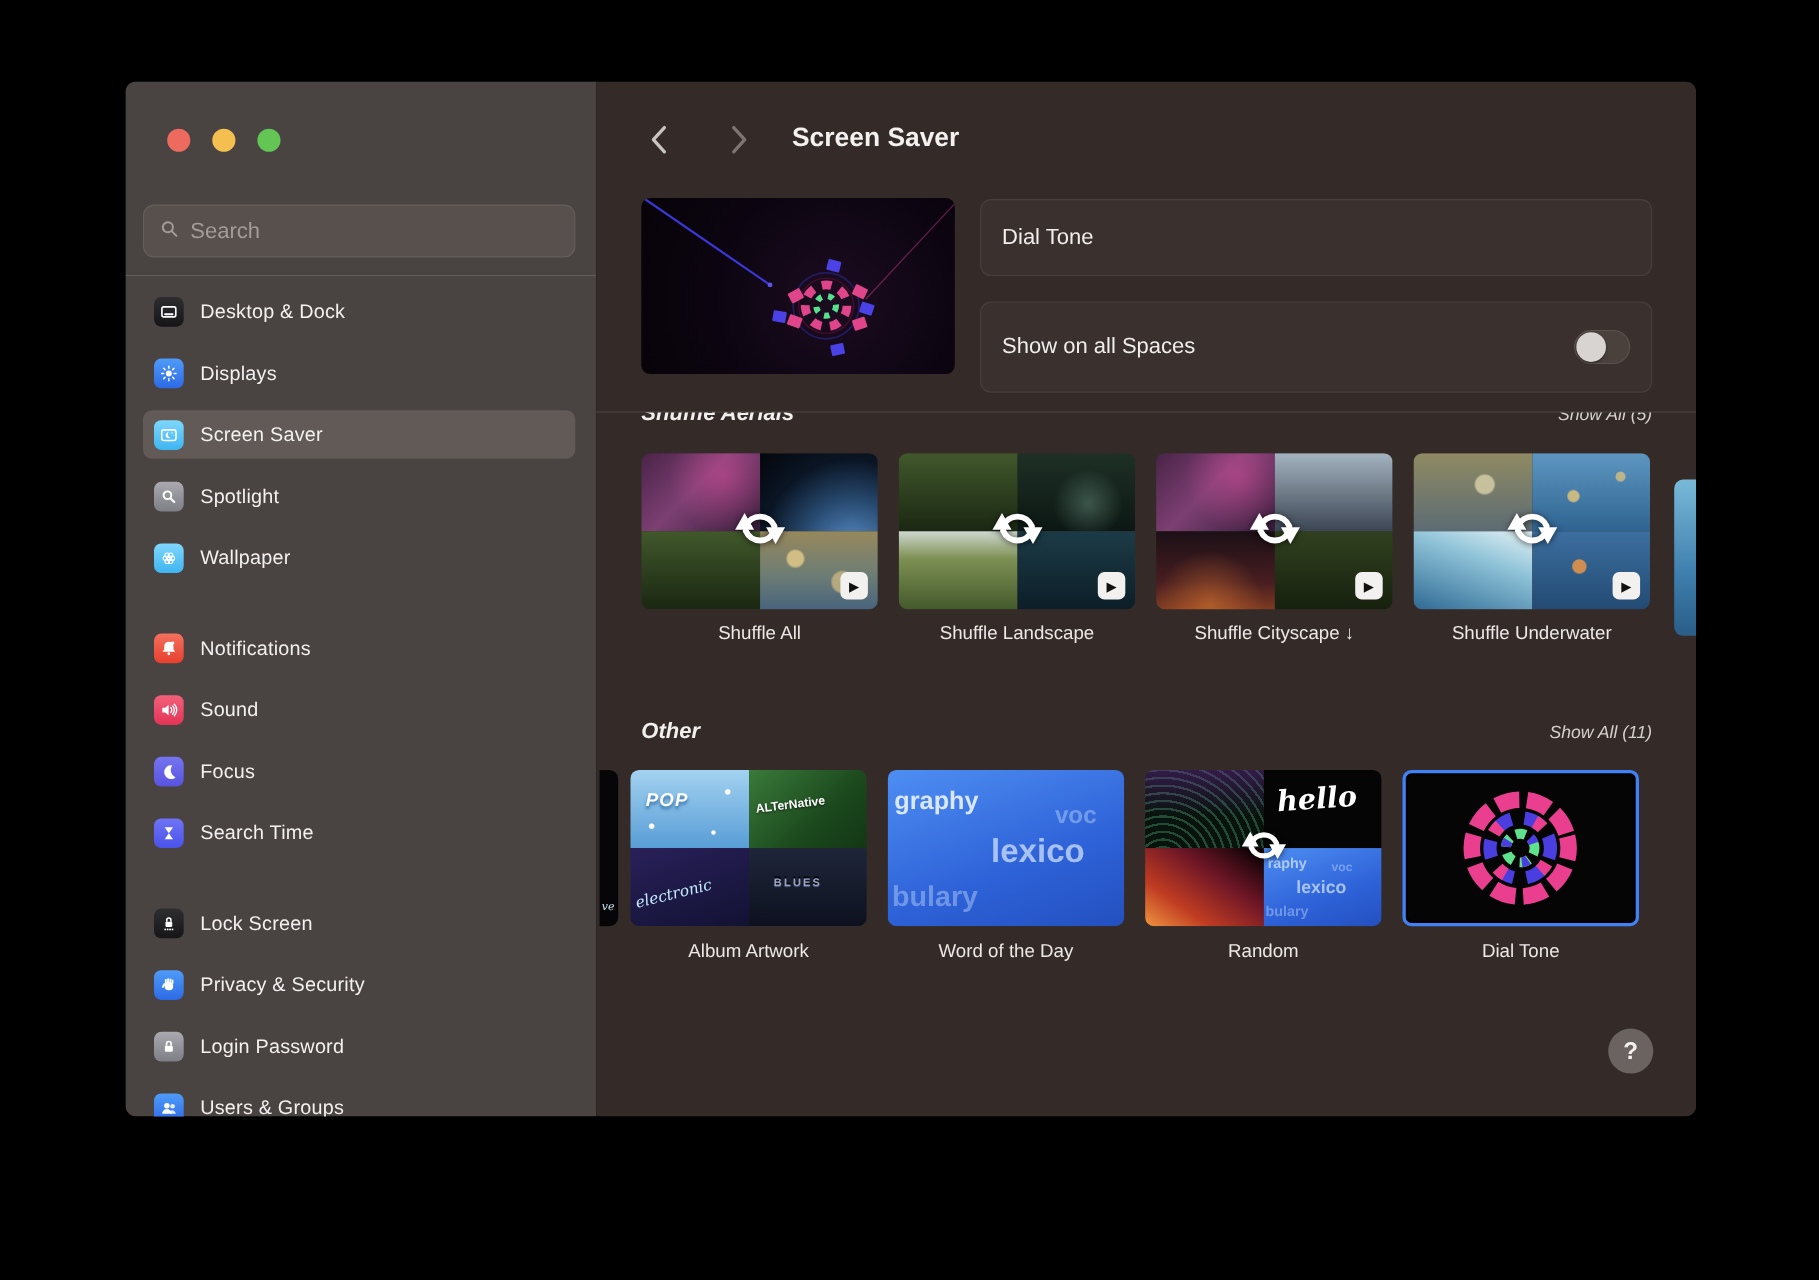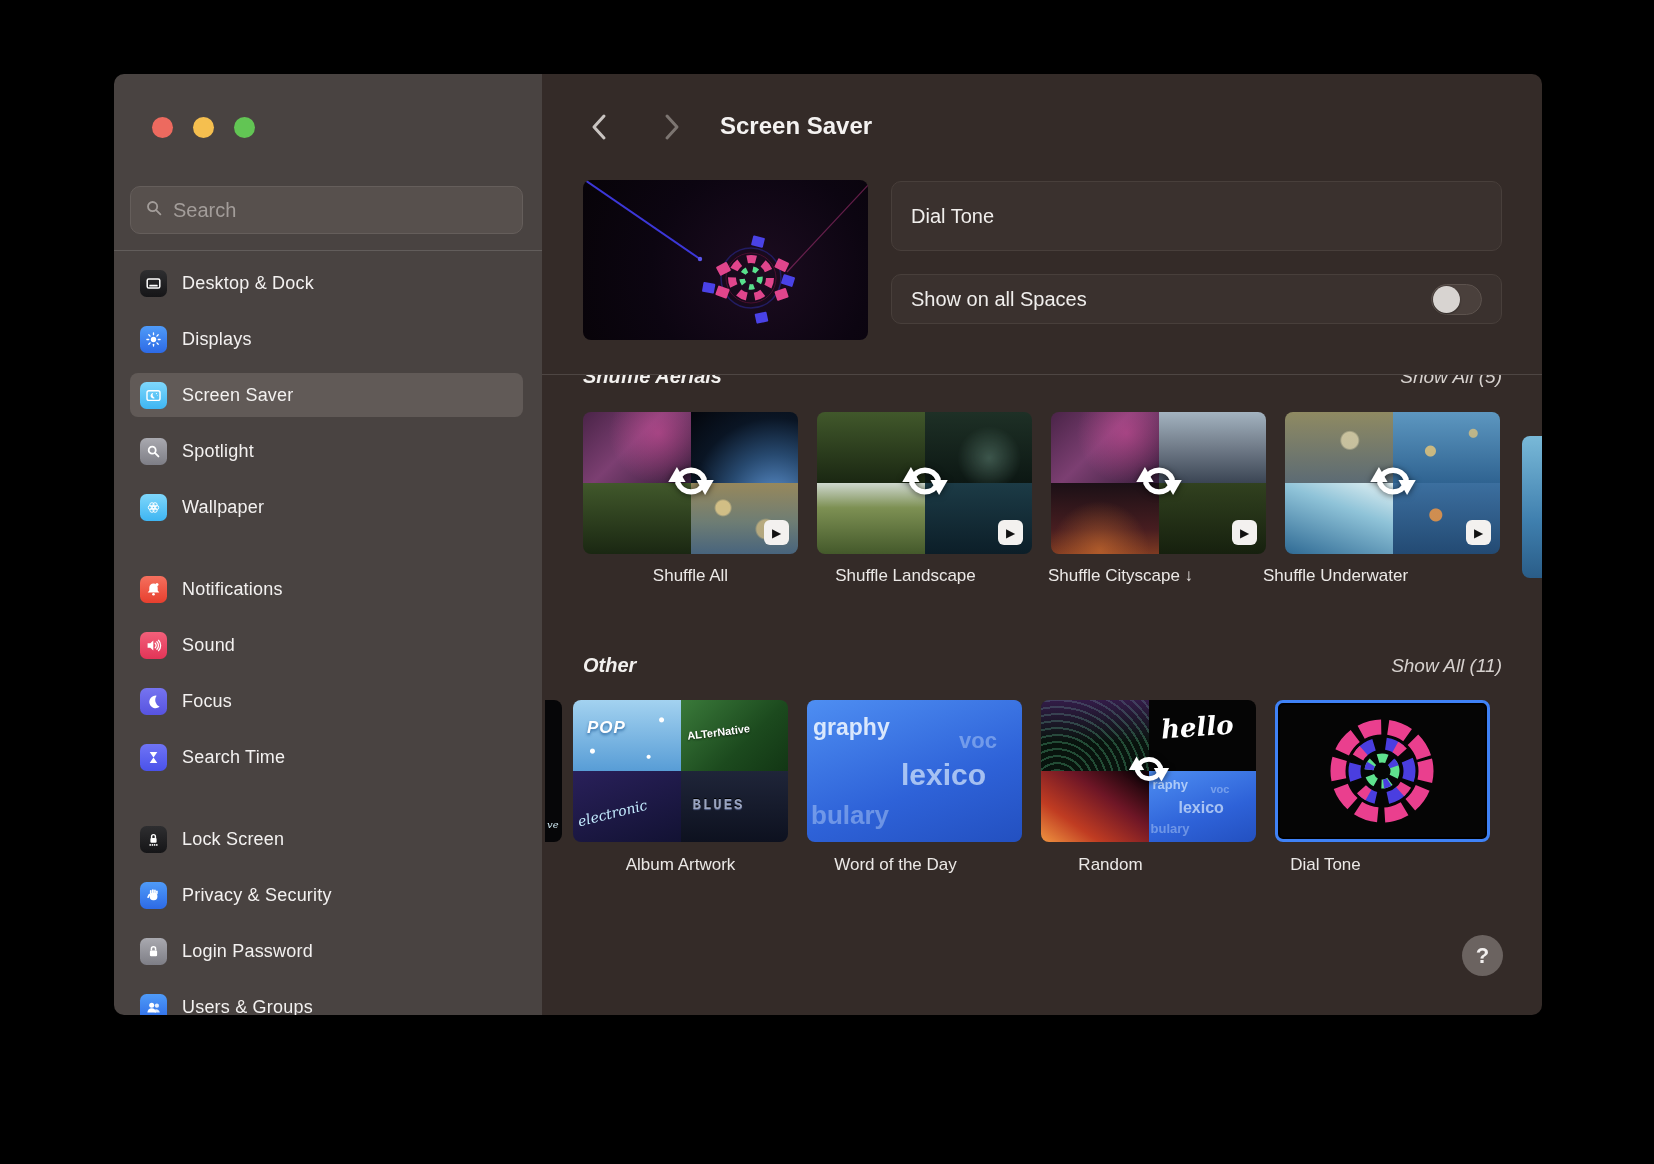--- a/index.html
+++ b/index.html
@@ -53,42 +53,42 @@
             color:#f4f2f1; }
 
   .preview { position:absolute; left:41px; top:106px; width:285px; height:160px;
              border-radius:8px; overflow:hidden;
              background:radial-gradient(circle at 62% 58%, #1c0c20 0%, #0c0511 55%, #070308 100%); }
 
   .panel { position:absolute; left:349px; width:611px; background:#3a312e;
            border:1px solid #483f3b; border-radius:10px; display:flex;
            align-items:center; padding:0 19px; }
   .panel-name { top:107px; height:70px; }
-  .panel-spaces { top:200px; height:50px; justify-content:space-between; }
+  .panel-spaces { top:200px; height:83px; justify-content:space-between; }
   .panel-text { font-size:20px; color:#f0eeec; }
 
   .toggle { width:51px; height:31px; border-radius:16px; background:#4a403c;
             border:1px solid #5c524d; position:relative; cursor:default; }
   .knob { position:absolute; left:1px; top:1px; width:27px; height:27px;
           border-radius:50%; background:#d8d4d1; box-shadow:0 1px 2px rgba(0,0,0,.4); }
 
   
   .scroll { position:absolute; left:0; top:300px; right:0; bottom:0;
             overflow:hidden; border-top:1px solid rgba(255,255,255,.13); }
   .shead { display:flex; justify-content:space-between; align-items:baseline;
            padding:0 40px 0 41px; height:24px; line-height:24px;font-style:italic; }
   .shead1 { margin-top:-11px; }
   .shead2 { margin-top:67px; }
   .stitle { font-size:20px; font-weight:bold; color:#f2f0ee; }
-  .showall { font-size:19px; color:#d6d1ce; cursor:default; }
+  .showall { font-size:16px; color:#d6d1ce; cursor:default; }
 
   .trow { display:flex; gap:19px; position:relative; }
   .trow1 { margin-top:24px; padding-left:41px; }
   .trow2 { margin-top:23px; padding-left:31px; }
-  .lrow { display:flex; margin-top:12px; }
+  .lrow { display:flex; gap:19px; margin-top:12px; }
   .lrow1 { padding-left:41px; } .lrow2 { margin-top:13px; padding-left:31px; }
   .tlabel { width:215px; text-align:center; font-size:17px; color:#ebe8e6; }
 
   .tile { width:215px; height:142px; border-radius:8px; overflow:hidden;
           position:relative; flex:0 0 215px; cursor:default; }
   .tile.selected { border:3px solid #3f82f7; padding:2px; background:#000; }
   .tile.selected .art { border-radius:4px; }
   .art { position:absolute; inset:0; }
   .tile.selected .art { position:relative; width:100%; height:100%; }
   .quad { position:absolute; width:50%; height:50%; overflow:hidden; }
@@ -139,22 +139,22 @@
   .g-orange { background:linear-gradient(215deg,#160409 8%,#6e1626 38%,#c03c22 72%,#ef9440 100%); }
   .g-wotd { background:linear-gradient(160deg,#4e8ef2 0%,#2e62d8 60%,#2350c0 100%); }
 
   .aw { position:absolute; color:#fff; white-space:nowrap; }
   .aw-pop { left:14px; top:18px; font-size:17px; font-weight:bold; font-style:italic;
             letter-spacing:1px; text-shadow:0 2px 3px rgba(30,90,150,.8); }
   .aw-alt { left:6px; top:26px; font-size:11px; font-weight:bold; transform:rotate(-7deg);
             text-shadow:0 1px 2px rgba(0,0,0,.6); }
   .aw-electronic { left:4px; top:34px; font-size:14px; font-style:italic; color:#c4ecff;
             font-family:"DejaVu Serif",serif; transform:rotate(-14deg); }
-  .aw-blues { left:12px; top:26px; font-size:14px; font-weight:bold; letter-spacing:2px;
-            color:#9aa4c0; text-shadow:0 -1px 0 #000, 0 1px 1px #55628a;font-family:Liberation Mono, monospace; }
+  .aw-blues { left:23px; top:26px; font-size:10px; font-weight:bold; letter-spacing:2px;
+            color:#9aa4c0; text-shadow:0 -1px 0 #000, 0 1px 1px #55628a; }
   .aw-hello { left:12px; top:12px; font-size:26px; font-style:italic; font-weight:bold;
             font-family:"DejaVu Serif",serif; transform:rotate(-4deg); }
   .w-big { color:rgba(238,246,255,.88); font-weight:bold; }
   .w-dim { color:rgba(215,233,255,.38); font-weight:bold; }
   .w-mid { color:rgba(228,241,255,.66); font-weight:bold; }
 
   .frag-left { position:absolute; left:3px; top:0; width:17px; height:142px;
                background:#060608; border-radius:0 8px 8px 0; overflow:hidden; }
   .frag-left span { position:absolute; left:2px; bottom:12px; font-size:10px;
                font-style:italic; color:#cfe8f2; font-family:"DejaVu Serif",serif; }

